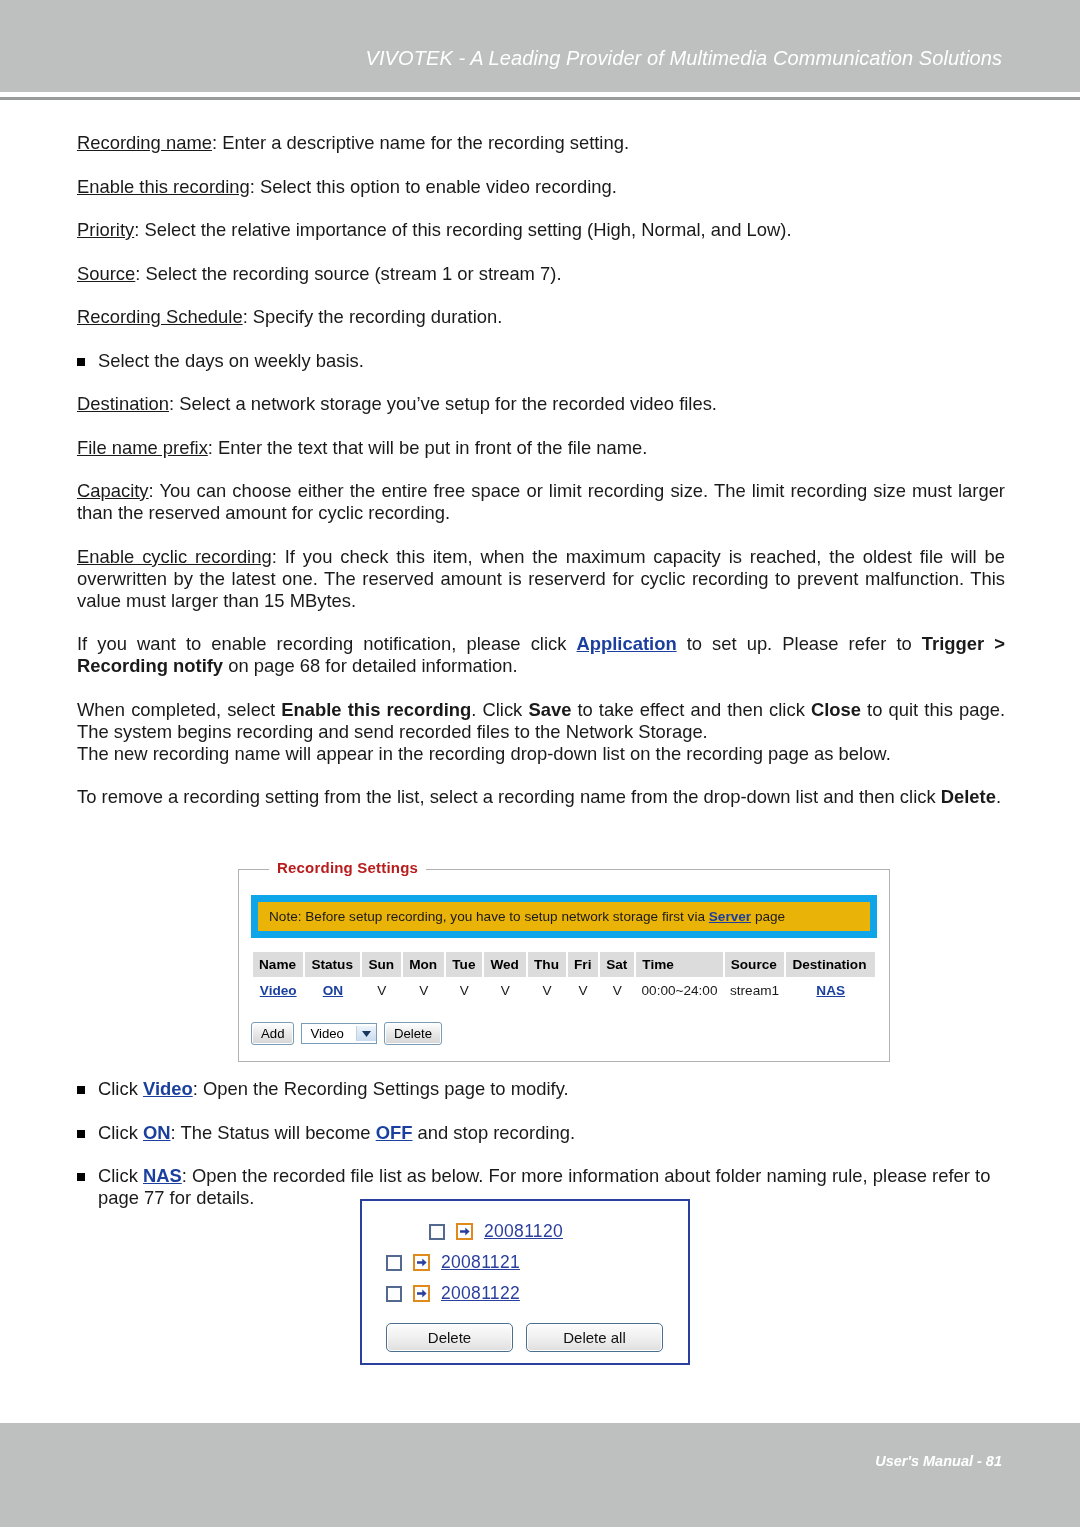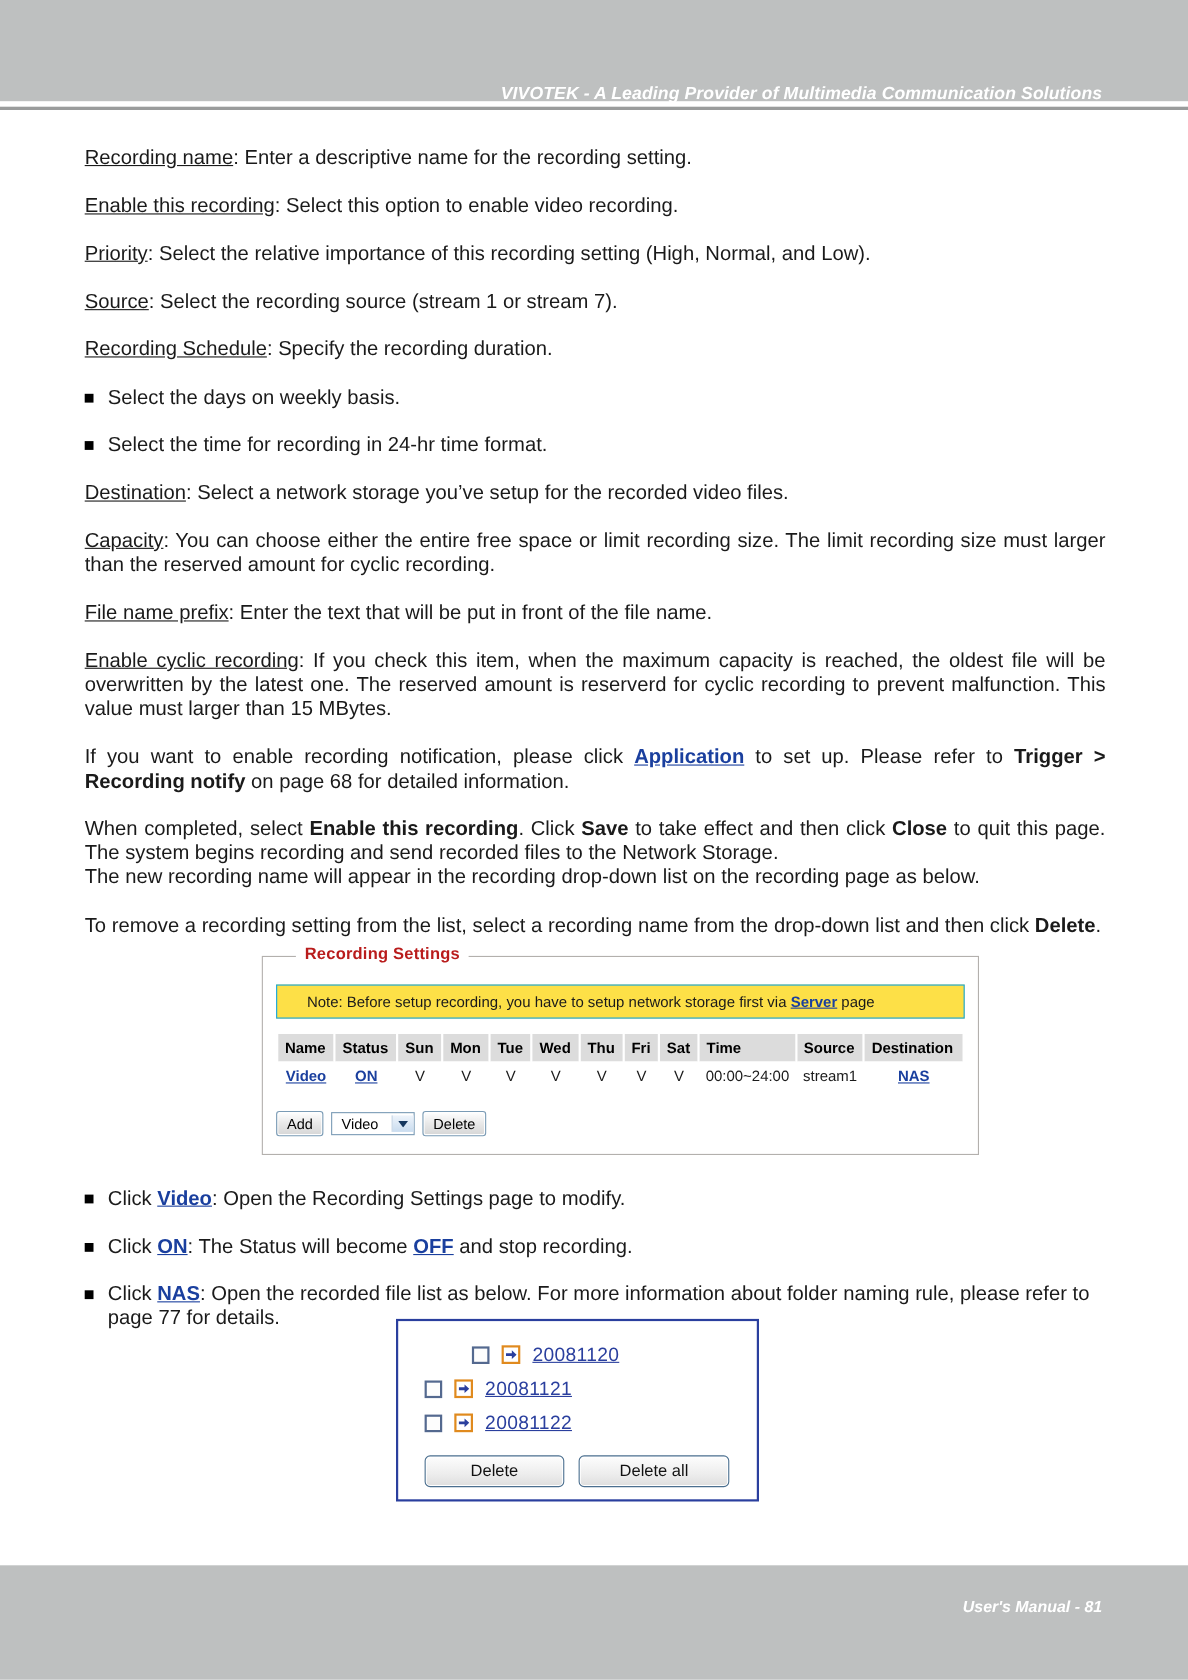--- a/index.html
+++ b/index.html
@@ -23,26 +23,25 @@
     width: 1080px;
     height: 92px;
     background: #bec0c0;
   }
   .page-header-title {
     position: absolute;
     right: 78px;
     top: 58px;
     transform: translateY(-50%);
     font-style: italic;
-    font-weight: bold;
-    font-size: 16px;
+    font-weight: normal;
+    font-size: 20px;
     color: #ffffff;
     letter-spacing: 0.1px;
     white-space: nowrap;
-    margin-top: 28px;
   }
   .header-rule {
     position: absolute;
     top: 97px; left: 0;
     width: 1080px;
     height: 3px;
     background: #9a9c9c;
   }
 
   
@@ -124,23 +123,23 @@
     top: -11px;
     background: #ffffff;
     padding: 0 8px;
     font-size: 15px;
     font-weight: bold;
     color: #b91c1c;
     letter-spacing: 0.2px;
   }
   .rec-note {
     margin: 25px 12px 0 12px;
-    background: #fde047;
-    border: 1px solid #0ea5e9;
-    padding: 7px 27px;
+    background: #eab308;
+    border: 7px solid #0ea5e9;
+    padding: 7px 11px;
     font-size: 13.6px;
     color: #1a1a1a;
   }
   .rec-note .link { font-size: 13.6px; }
 
   .rec-table {
     margin: 14px 12px 0 12px;
     border-collapse: separate;
     border-spacing: 2px 0;
     width: calc(100% - 24px);
@@ -298,36 +297,32 @@
 
   <p class="para">
     <span class="u">Recording Schedule</span><span>: Specify the recording duration.</span>
   </p>
 
   <ul class="bullets">
     <li>
       <span class="sqbullet"></span>
       <span>Select the days on weekly basis.</span>
     </li>
-    <li>
-      <span class="sqbullet"></span>
-      <span>Select the time for recording in 24-hr time format.</span>
-    </li>
   </ul>
 
   <p class="para">
     <span class="u">Destination</span><span>: Select a network storage you’ve setup for the recorded video files.</span>
   </p>
 
   <p class="para">
+    <span class="u">File name prefix</span><span>: Enter the text that will be put in front of the file name.</span>
+  </p>
+
+  <p class="para">
     <span class="u">Capacity</span><span>: You can choose either the entire free space or limit recording size. The limit recording size must larger than the reserved amount for cyclic recording.</span>
-  </p>
-
-  <p class="para">
-    <span class="u">File name prefix</span><span>: Enter the text that will be put in front of the file name.</span>
   </p>
 
   <p class="para">
     <span class="u">Enable cyclic recording</span><span>: If you check this item, when the maximum capacity is reached, the oldest file will be overwritten by the latest one. The reserved amount is reserverd for cyclic recording to prevent malfunction. This value must larger than 15 MBytes.</span>
   </p>
 
   <p class="para">
     <span>If you want to enable recording notification, please click </span><span class="link">Application</span><span> to set up. Please refer to </span><span class="b">Trigger &gt; Recording notify</span><span> on page 68 for detailed information.</span>
   </p>
 

